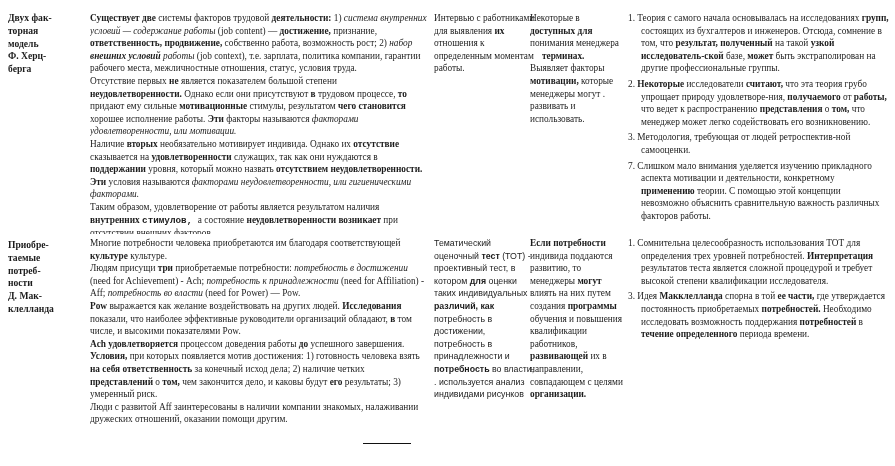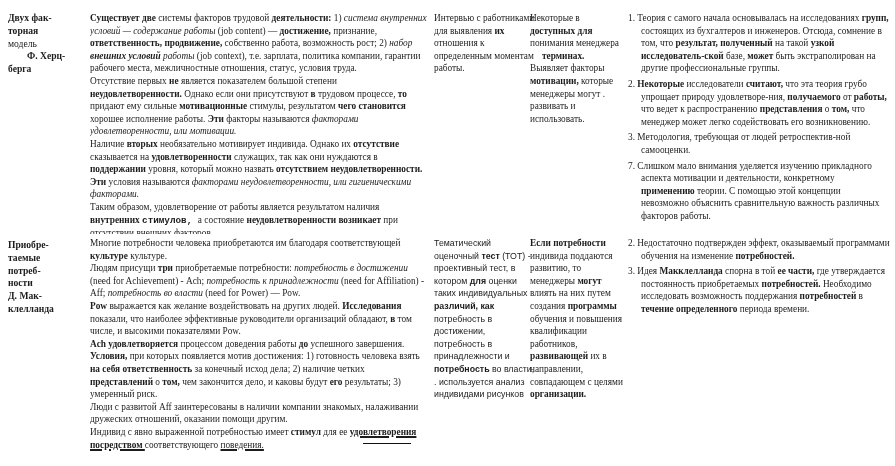--- a/index.html
+++ b/index.html
@@ -30,22 +30,22 @@
   }
 </style>
 </head>
 <body>
 
 <div class="page">
 
   <div class="cell col-theory r1">
       <p><span style="font-weight: bold;">Двух фак-</span></p>
       <p><span style="font-weight: bold;">торная</span></p>
-      <p><span style="font-weight: normal;">модель</span></p>
-      <p><span style="font-weight: bold; margin-left: 19px;">Ф. Херц-</span></p>
+      <p><span style="font-weight: bold;">модель</span></p>
+      <p><span style="font-weight: bold;">Ф. Херц-</span></p>
       <p><span style="font-weight: bold;">берга</span></p>
     </div>
 
   <div class="cell col-desc r1">
       <p><span style="font-weight: bold;">Существует две </span><span>системы факторов трудовой </span><span style="font-weight: bold;">деятельности: </span><span>1) </span><span style="font-style: italic;">система внутренних условий — содержание работы </span><span>(job content) — </span><span style="font-weight: bold;">достижение, </span><span>признание, </span><span style="font-weight: bold;">ответственность, продвижение, </span><span>собственно работа, возможность рост; 2) </span><span style="font-style: italic;">набор </span><span style="font-weight: bold; font-style: italic;">внешних условий </span><span style="font-style: italic;">работы </span><span>(job context), т.е. зарплата, политика компании, гарантии рабочего места, межличностные отношения, статус, условия труда.</span></p>
       <p><span>Отсутствие первых </span><span style="font-weight: bold;">не </span><span>является показателем большой степени </span><span style="font-weight: bold;">неудовлетворенности. </span><span>Однако если они присутствуют </span><span style="font-weight: bold;">в </span><span>трудовом процессе, </span><span style="font-weight: bold;">то </span><span>придают ему сильные </span><span style="font-weight: bold;">мотивационные </span><span>стимулы, результатом </span><span style="font-weight: bold;">чего становится </span><span>хорошее исполнение работы. </span><span style="font-weight: bold;">Эти </span><span>факторы называются </span><span style="font-style: italic;">факторами удовлетворенности, </span><span style="font-style: italic;">или мотивации.</span></p>
       <p><span>Наличие </span><span style="font-weight: bold;">вторых </span><span>необязательно мотивирует индивида. Однако их </span><span style="font-weight: bold;">отсутствие </span><span>сказывается на </span><span style="font-weight: bold;">удовлетворенности </span><span>служащих, так как они нуждаются </span><span>в </span><span style="font-weight: bold;">поддержании </span><span>уровня, который можно назвать </span><span style="font-weight: bold;">отсутствием неудовлетворенности. </span><span style="font-weight: bold;">Эти </span><span>условия называются </span><span style="font-style: italic;">факторами неудовлетворенности, </span><span style="font-style: italic;">или </span><span style="font-style: italic;">гигиеническими факторами.</span></p>
       <p><span>Таким образом, удовлетворение от работы является результатом наличия </span><span style="font-weight: bold; font-family: Liberation Serif, serif;">внутренних </span><span style="font-weight: bold; font-family: Liberation Mono, monospace;">стимулов, </span><span>а состояние </span><span style="font-weight: bold;">неудовлетворенности возникает </span><span>при </span><span class="u">отсутствии внешних факторов.</span></p>
     </div>
 
@@ -73,31 +73,30 @@
       <p><span style="font-weight: bold;">Д. Мак-</span></p>
       <p><span style="font-weight: bold;">клелланда</span></p>
     </div>
 
   <div class="cell col-desc r2">
       <p><span>Многие потребности человека приобретаются им благодаря соответствующей </span><span style="font-weight: bold;">культуре </span><span>культуре.</span></p>
       <p><span>Людям присущи </span><span style="font-weight: bold;">три </span><span>приобретаемые потребности: </span><span style="font-style: italic;">потребность в достижении </span><span>(need for Achievement) - Ach; </span><span style="font-style: italic;">потребность к принадлежности </span><span>(need for Affiliation) - Aff; </span><span style="font-style: italic;">потребность во власти </span><span>(need for Power) — Pow.</span></p>
       <p><span style="font-weight: bold;">Pow </span><span>выражается как желание воздействовать на других людей. </span><span style="font-weight: bold;">Исследования </span><span>показали, что наиболее эффективные руководители организаций обладают, </span><span style="font-weight: bold;">в </span><span>том числе, и высокими показателями Pow.</span></p>
       <p><span style="font-weight: bold;">Ach удовлетворяется </span><span>процессом доведения работы </span><span style="font-weight: bold;">до </span><span>успешного завершения. </span><span style="font-weight: bold;">Условия, </span><span>при которых появляется мотив достижения: 1) готовность человека взять </span><span style="font-weight: bold;">на себя ответственность </span><span>за конечный исход дела; 2) наличие четких </span><span style="font-weight: bold;">представлений </span><span>о </span><span style="font-weight: bold;">том, </span><span>чем закончится дело, и каковы будут </span><span style="font-weight: bold;">его </span><span>результаты; 3) умеренный риск.</span></p>
       <p><span>Люди с развитой Aff заинтересованы в наличии компании знакомых, налаживании дружеских отношений, оказании помощи другим.</span></p>
-      <p><span>Индивид с явно выраженной потребностью имеет </span><span style="font-weight: bold;">стимул </span><span>для ее </span><span class="u" style="font-weight: bold;">удовлетворения посредством </span><span>соответствующего </span><span class="u">поведения.</span></p>
     </div>
 
   <div class="cell col-method r2 sans">
       <p><span>Тематический оценочный </span><span style="font-weight: bold;">тест </span><span>(ТОТ)  - проективный тест, в котором </span><span style="font-weight: bold;">для </span><span>оценки таких индивидуальных </span><span style="font-weight: bold;">различий, как </span><span>потребность в достижении, потребность в принадлежности и </span><span style="font-weight: bold;">потребность </span><span>во власти, . используется анализ индивидами рисунков</span></p>
     </div>
 
   <div class="cell col-value r2">
       <p><span style="font-weight: bold;">Если потребности </span><span>индивида поддаются развитию, то менеджеры </span><span style="font-weight: bold;">могут </span><span>влиять на них путем создания </span><span style="font-weight: bold;">программы </span><span>обучения и повышения квалификации работников, </span><span style="font-weight: bold;">развивающей </span><span>их в направлении, совпадающем с целями </span><span style="font-weight: bold;">организации.</span></p>
     </div>
 
   <div class="cell col-crit r2">
-      <p><span>2. Недостаточно подтвержден эффект, оказываемый программами обучения на изменение </span><span style="font-weight: bold;">потребностей.</span></p>
+      <p><span>1. Сомнительна целесообразность использования ТОТ для определения трех уровней потребностей. </span><span style="font-weight: bold;">Интерпретация </span><span>результатов теста является сложной процедурой и требует высокой степени квалификации исследователя.</span></p>
       <p><span>3. Идея </span><span style="font-weight: bold;">Макклелланда </span><span>спорна в той </span><span style="font-weight: bold;">ее части, </span><span>где утверждается постоянность приобретаемых </span><span style="font-weight: bold;">потребностей. </span><span>Необходимо исследовать возможность поддержания </span><span style="font-weight: bold;">потребностей </span><span>в </span><span style="font-weight: bold;">течение определенного </span><span>периода времени.</span></p>
     </div>
 
   <div class="trailing-line"></div>
 
 </div>
 
 </body></html>

